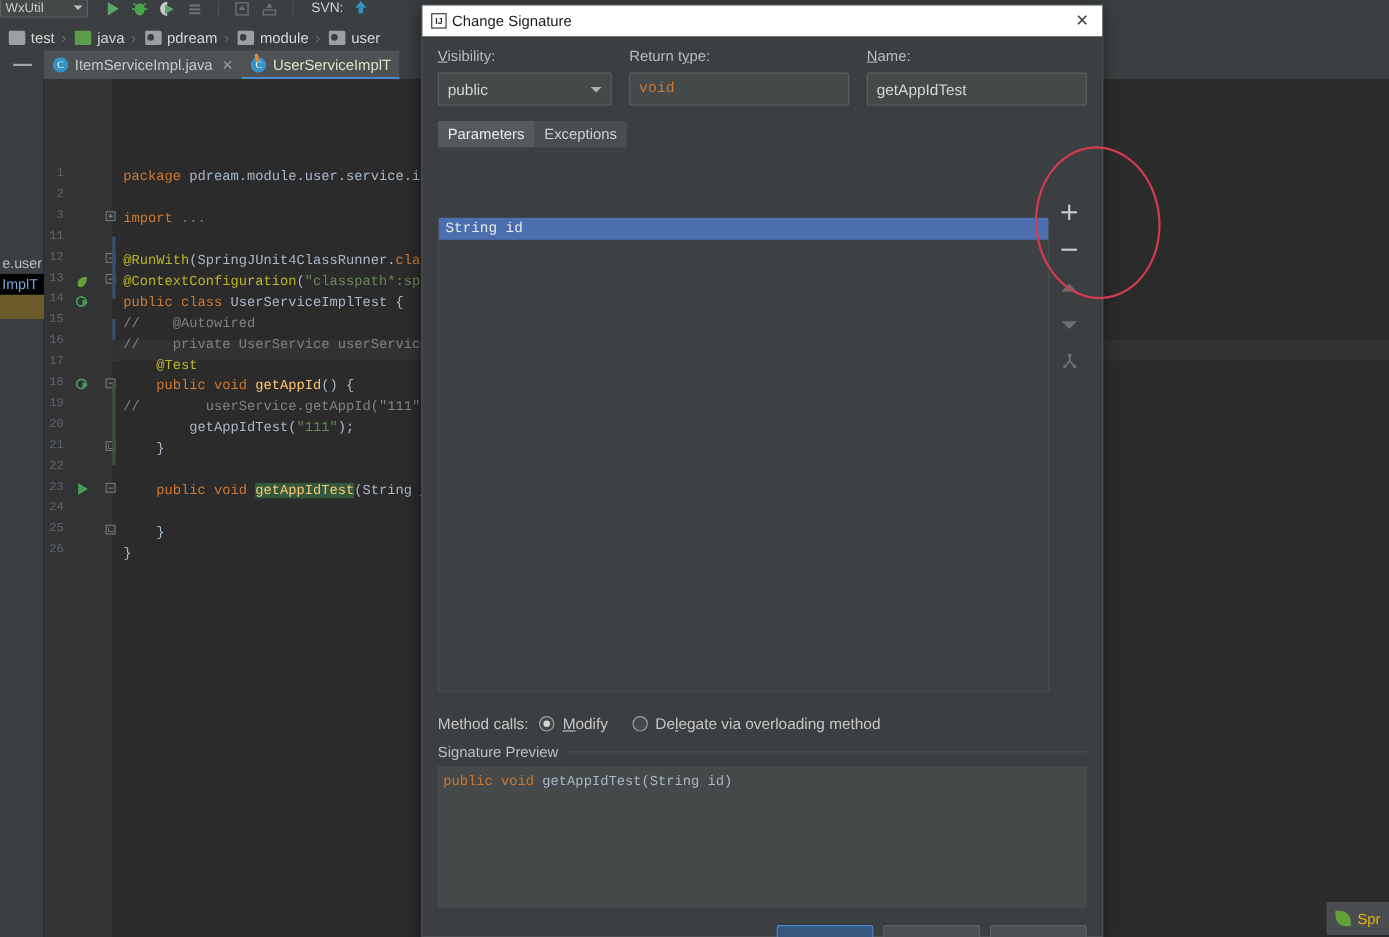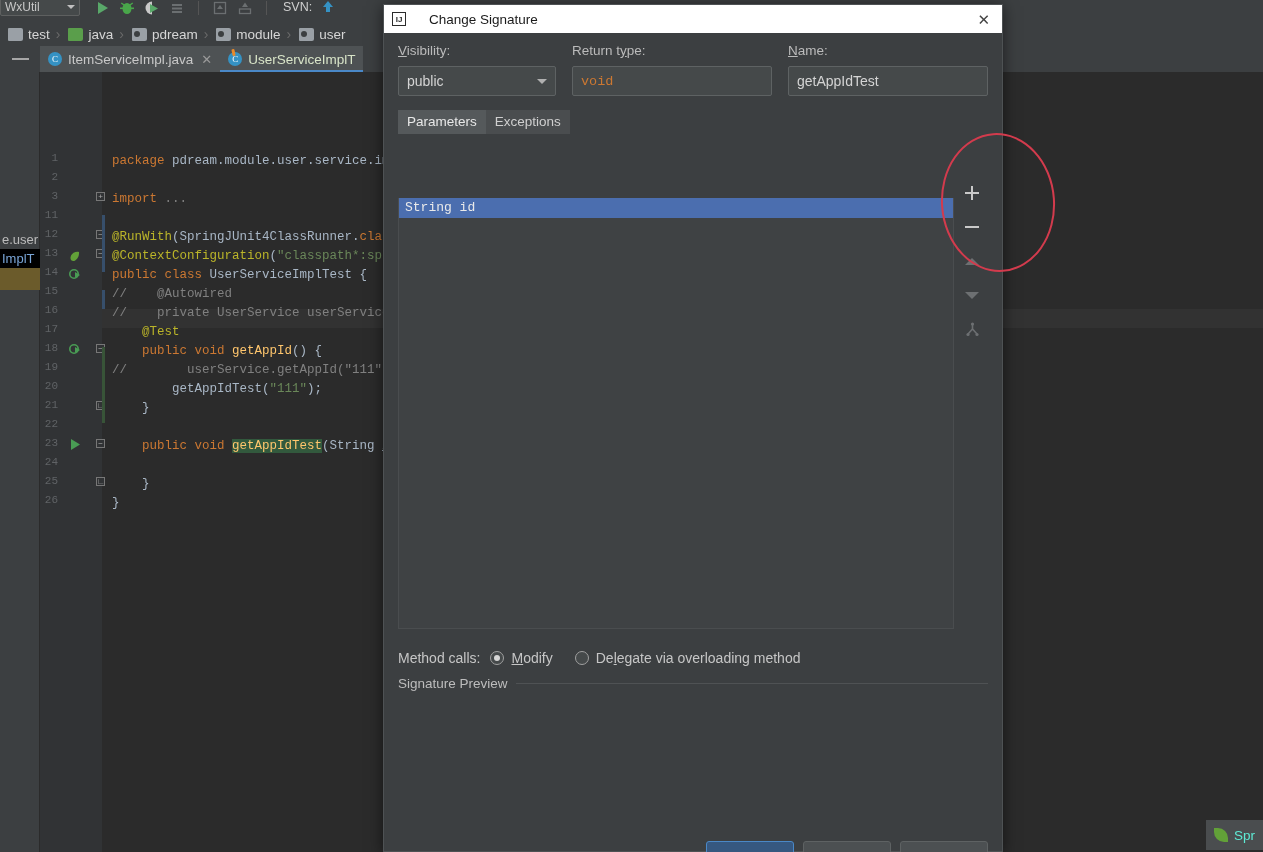--- a/index.html
+++ b/index.html
@@ -133,21 +133,21 @@
 
   
   .dlg {
     position: absolute; left: 383px; top: 4px; width: 620px; height: 848px;
     background: #3c3f41; border: 1px solid #4e5254;
     box-shadow: 0 2px 14px rgba(0,0,0,.55);
     display: flex; flex-direction: column;
   }
   .dlg-title {
     height: 28px; background: #ffffff; display: flex; align-items: center;
-    padding: 0 6px 0 8px; gap: 23px; flex: none;
+    padding: 0 6px 0 8px; gap: 5px; flex: none;
   }
   .ij-logo {
     width: 14px; height: 14px; background: #fff; border: 1px solid #2b2b2b;
     color: #2b2b2b; font-size: 8px; font-weight: bold; line-height: 13px;
     text-align: center; font-family: "Liberation Sans", sans-serif; flex: none;
   }
   .dlg-title .t { font-size: 13.5px; color: #1a1a1a; flex: 1; }
   .dlg-x { color: #444; font-size: 15px; line-height: 1; padding: 3px 6px; }
 
   .dlg-body { flex: 1; position: relative; padding: 10px 14px 0 14px; }
@@ -228,21 +228,21 @@
   .annot {
     position: absolute; left: 941px; top: 133px; width: 114px; height: 139px;
     border: 2.5px solid #d33b4d; border-radius: 50%;
     transform: rotate(-4deg); pointer-events: none;
   }
 
   
   .spring-btn {
     position: absolute; right: 0px; bottom: 2px; height: 30px;
     background: #4a4d4f; display: flex; align-items: center; gap: 6px;
-    padding: 0 8px; color: #5eead4; font-size: 13.5px;
+    padding: 0 8px; color: #eab308; font-size: 13.5px;
   }
   .leaf {
     width: 14px; height: 14px; background: #62a138;
     border-radius: 0 10px 0 10px; flex:none;
   }
 </style>
 </head>
 <body>
 
 <div id="root">
@@ -515,20 +515,25 @@
           <span class="radio"></span>
           <span>De<span class="mn">l</span>egate via overloading method</span>
         </span>
       </div>
 
       <div class="sig-group">
         <div class="sig-head">
           <span>Signature Preview</span>
           <span class="rule"></span>
         </div>
+        <div class="sig-box">
+          <span class="kw">public</span>
+          <span> </span><span class="kw">void</span>
+          <span> </span><span class="pln">getAppIdTest</span><span class="pln">(String id)</span>
+        </div>
       </div>
     </div>
 
     <div class="dlg-buttons">
       <div class="dbtn primary"></div>
       <div class="dbtn"></div>
       <div class="dbtn"></div>
     </div>
   </div>
 

